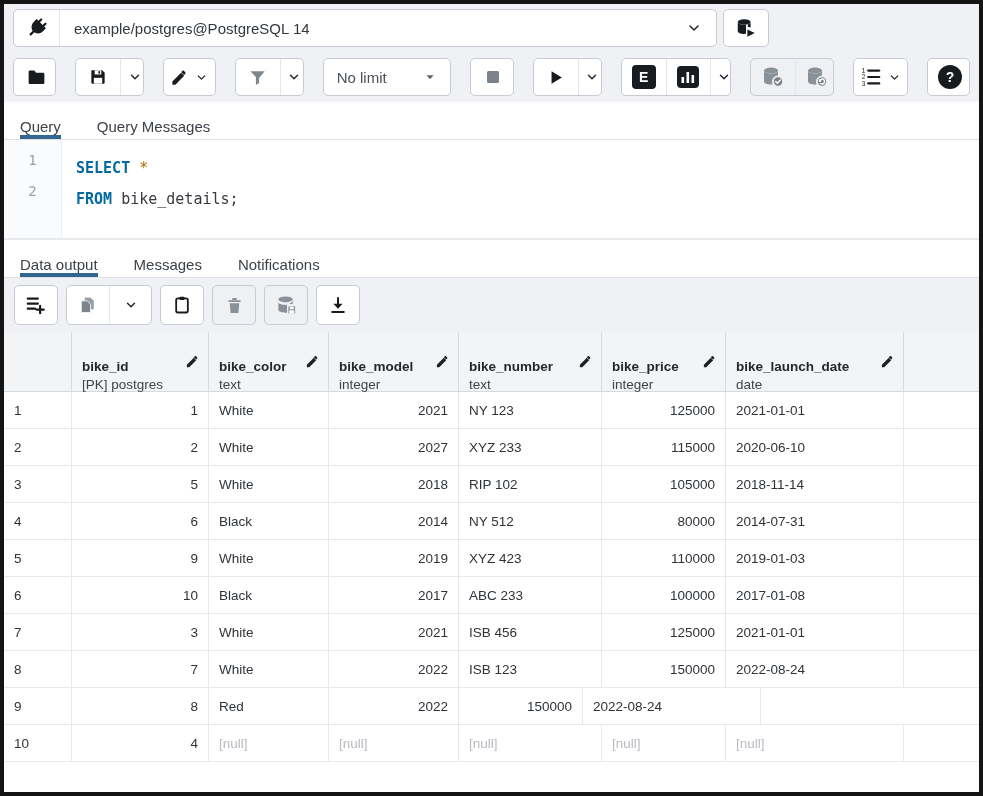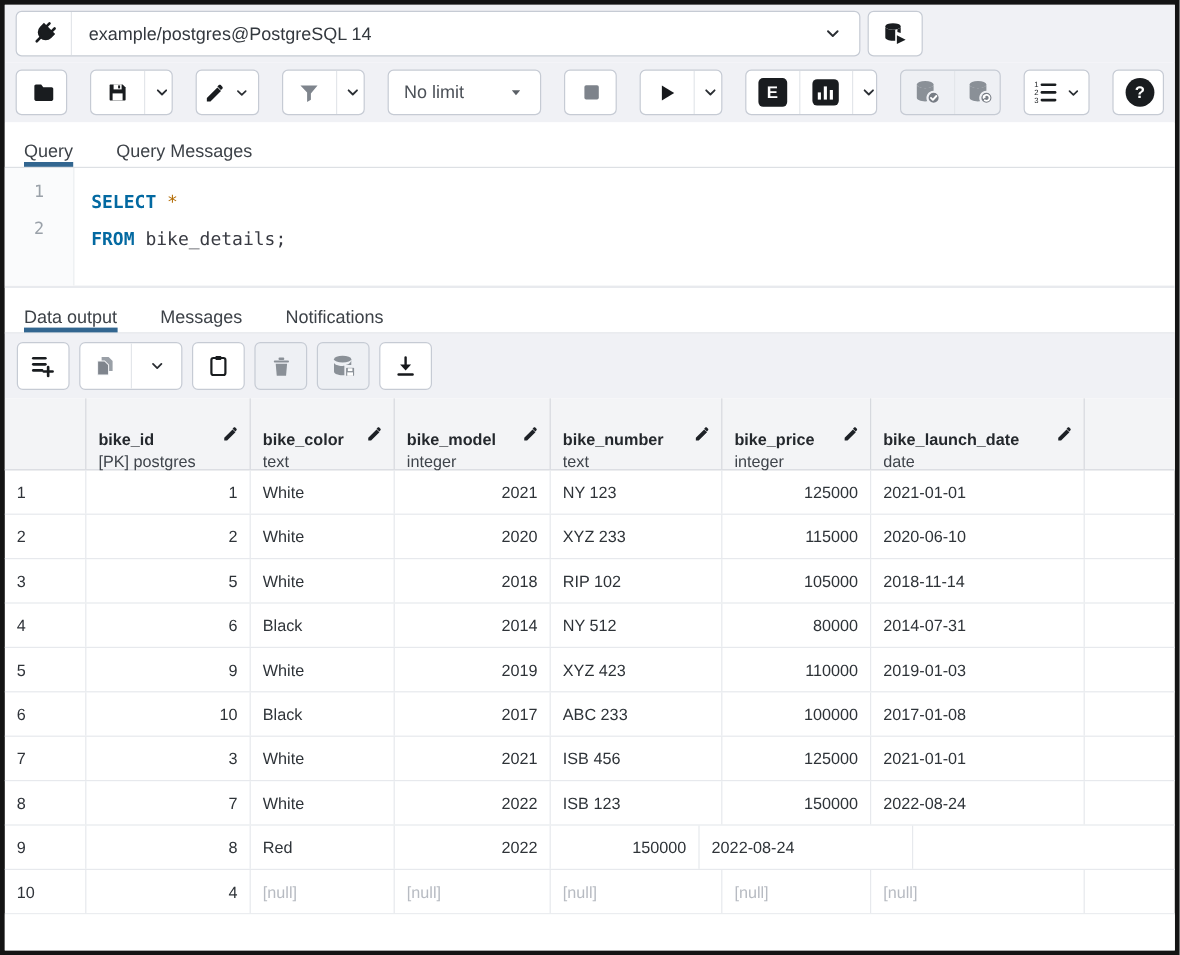--- a/index.html
+++ b/index.html
@@ -457,21 +457,21 @@
           <div class="cell c2">White</div>
           <div class="cell c3 right">2021</div>
           <div class="cell c4">NY 123</div>
           <div class="cell c5 right">125000</div>
           <div class="cell c6">2021-01-01</div>
         </div>
         <div class="grid-row">
           <div class="cell rownum">2</div>
           <div class="cell c1 right">2</div>
           <div class="cell c2">White</div>
-          <div class="cell c3 right">2020</div>
+          <div class="cell c3 right">2027</div>
           <div class="cell c4">XYZ 233</div>
           <div class="cell c5 right">115000</div>
           <div class="cell c6">2020-06-10</div>
         </div>
         <div class="grid-row">
           <div class="cell rownum">3</div>
           <div class="cell c1 right">5</div>
           <div class="cell c2">White</div>
           <div class="cell c3 right">2018</div>
           <div class="cell c4">RIP 102</div>

